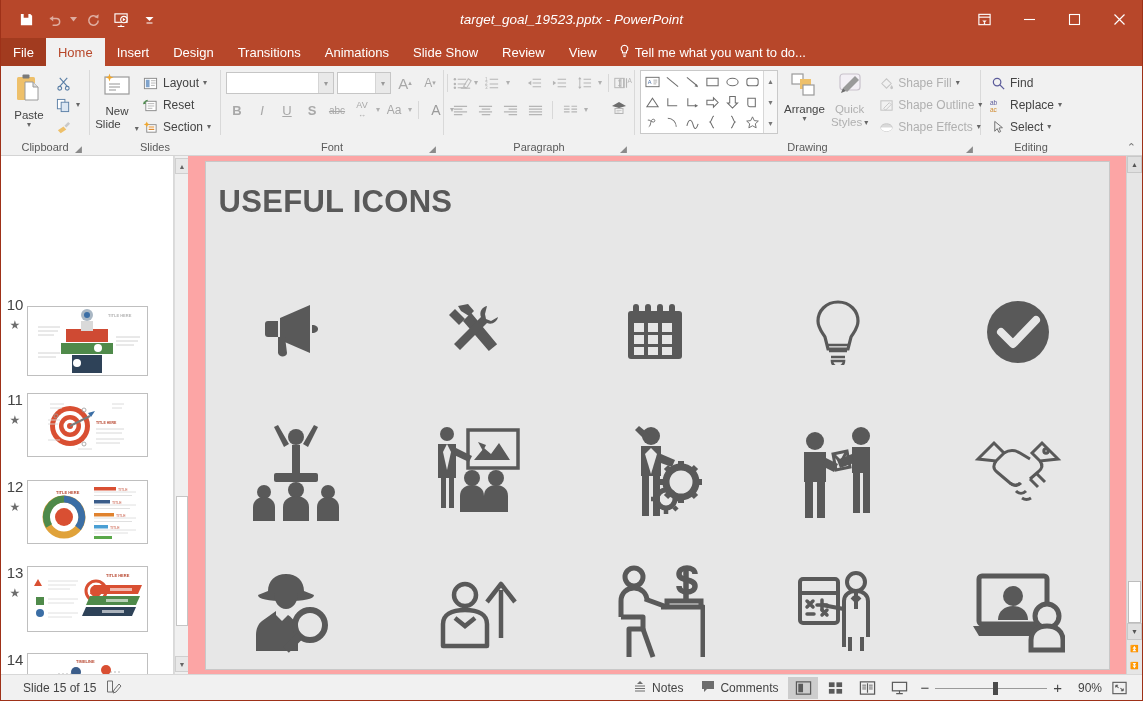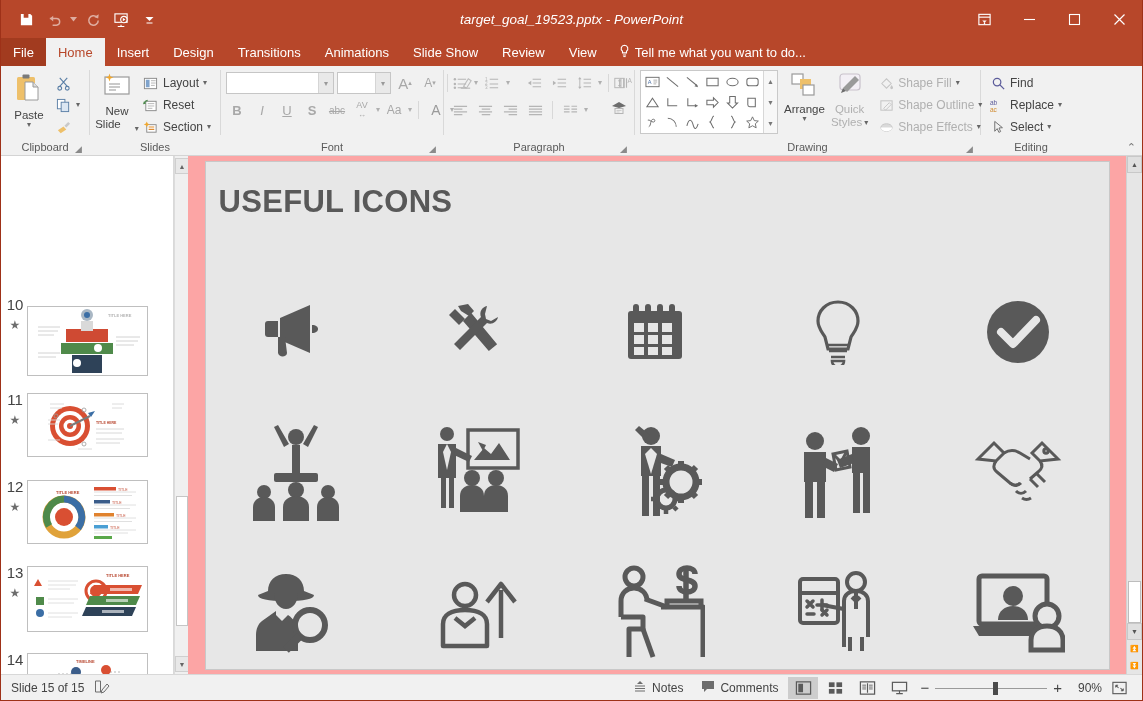--- a/index.html
+++ b/index.html
@@ -194,21 +194,21 @@
     height: 17px; display: flex; align-items: center; justify-content: center;
     font-size: 7px; color: #555;
   }
   .rs-thumb { background: #fff; border: 1px solid #bdbdbd; height: 42px; margin: 0 1px; }
 
   
   .statusbar {
     height: 27px; background: #f1f1f1; display: flex; align-items: center;
     border-top: 1px solid #d8d8d8; font-size: 12px; color: #444;
   }
-  .sb-left { display: flex; align-items: center; gap: 10px; padding-left: 10px; }
+  .sb-left { display: flex; align-items: center; gap: 10px; padding-left: 22px; }
   .sb-right { margin-left: auto; display: flex; align-items: center; gap: 2px; padding-right: 8px; }
   .sb-item { display: flex; align-items: center; gap: 5px; padding: 0 8px; height: 22px; }
   .viewbtn {
     width: 30px; height: 22px; display: flex; align-items: center;
     justify-content: center;
   }
   .viewbtn.active { background: #cdcdcd; }
   .zoomslider {
     display: flex; align-items: center; gap: 6px; padding: 0 4px;
   }

